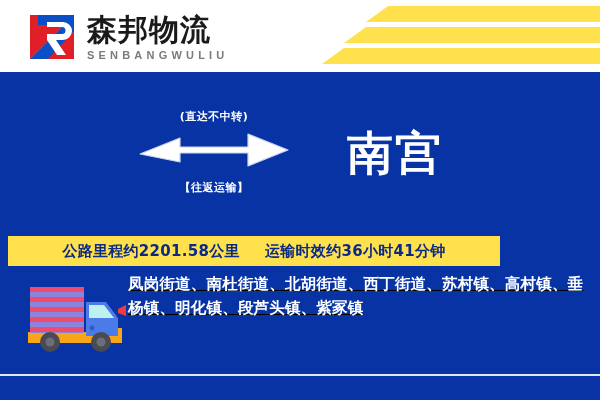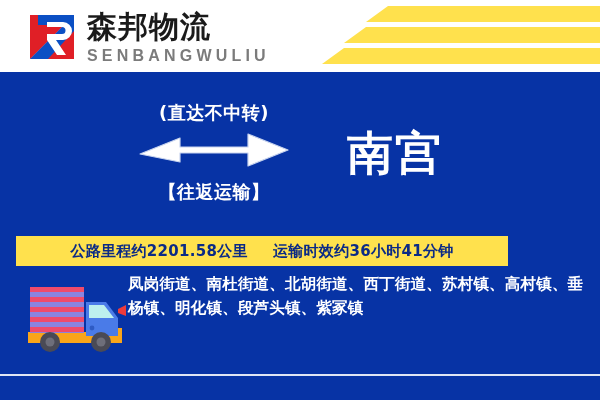--- a/index.html
+++ b/index.html
@@ -62,21 +62,21 @@
     font-size: 30px;
     font-weight: 700;
     color: #1a1a1a;
     letter-spacing: 1px;
     line-height: 1.08;
   }
 
   .brand-en {
     margin-top: 4px;
     font-family: "Liberation Sans", sans-serif;
-    font-size: 16px;
+    font-size: 11px;
     font-weight: 700;
     color: #7b7b7b;
     letter-spacing: 4.2px;
   }
 
   
   .stripes {
     position: absolute;
     right: 0;
     top: 0;
@@ -126,36 +126,36 @@
     width: 190px;
     display: flex;
     flex-direction: column;
     align-items: center;
     justify-content: center;
     gap: 2px;
   }
 
   .mid-top, .mid-bottom {
     font-family: "DejaVu Sans", "Liberation Sans", sans-serif;
-    font-size: 18px;
+    font-size: 11px;
     font-weight: 700;
     color: #ffffff;
     letter-spacing: 0.5px;
     white-space: nowrap;
     line-height: 1.1;
   }
   .mid-top { margin-bottom: 3px; }
   .mid-bottom { margin-top: 12px; }
 
   .arrow-svg { display: block; }
 
   
   .info-bar {
     position: absolute;
-    left: 16px;
+    left: 8px;
     top: 236px;
     width: 492px;
     height: 30px;
     background: #ffe14d;
     display: flex;
     align-items: center;
     justify-content: center;
     z-index: 4;
   }
 
@@ -171,20 +171,21 @@
 
   
   .coverage-row {
     position: absolute;
     left: 0;
     top: 272px;
     width: 600px;
     z-index: 3;
     display: flex;
     align-items: flex-start;
+    text-decoration: underline;
   }
 
   .truck-wrap {
     flex: 0 0 auto;
     width: 128px;
     padding-left: 22px;
     padding-top: 6px;
     box-sizing: border-box;
   }
 

